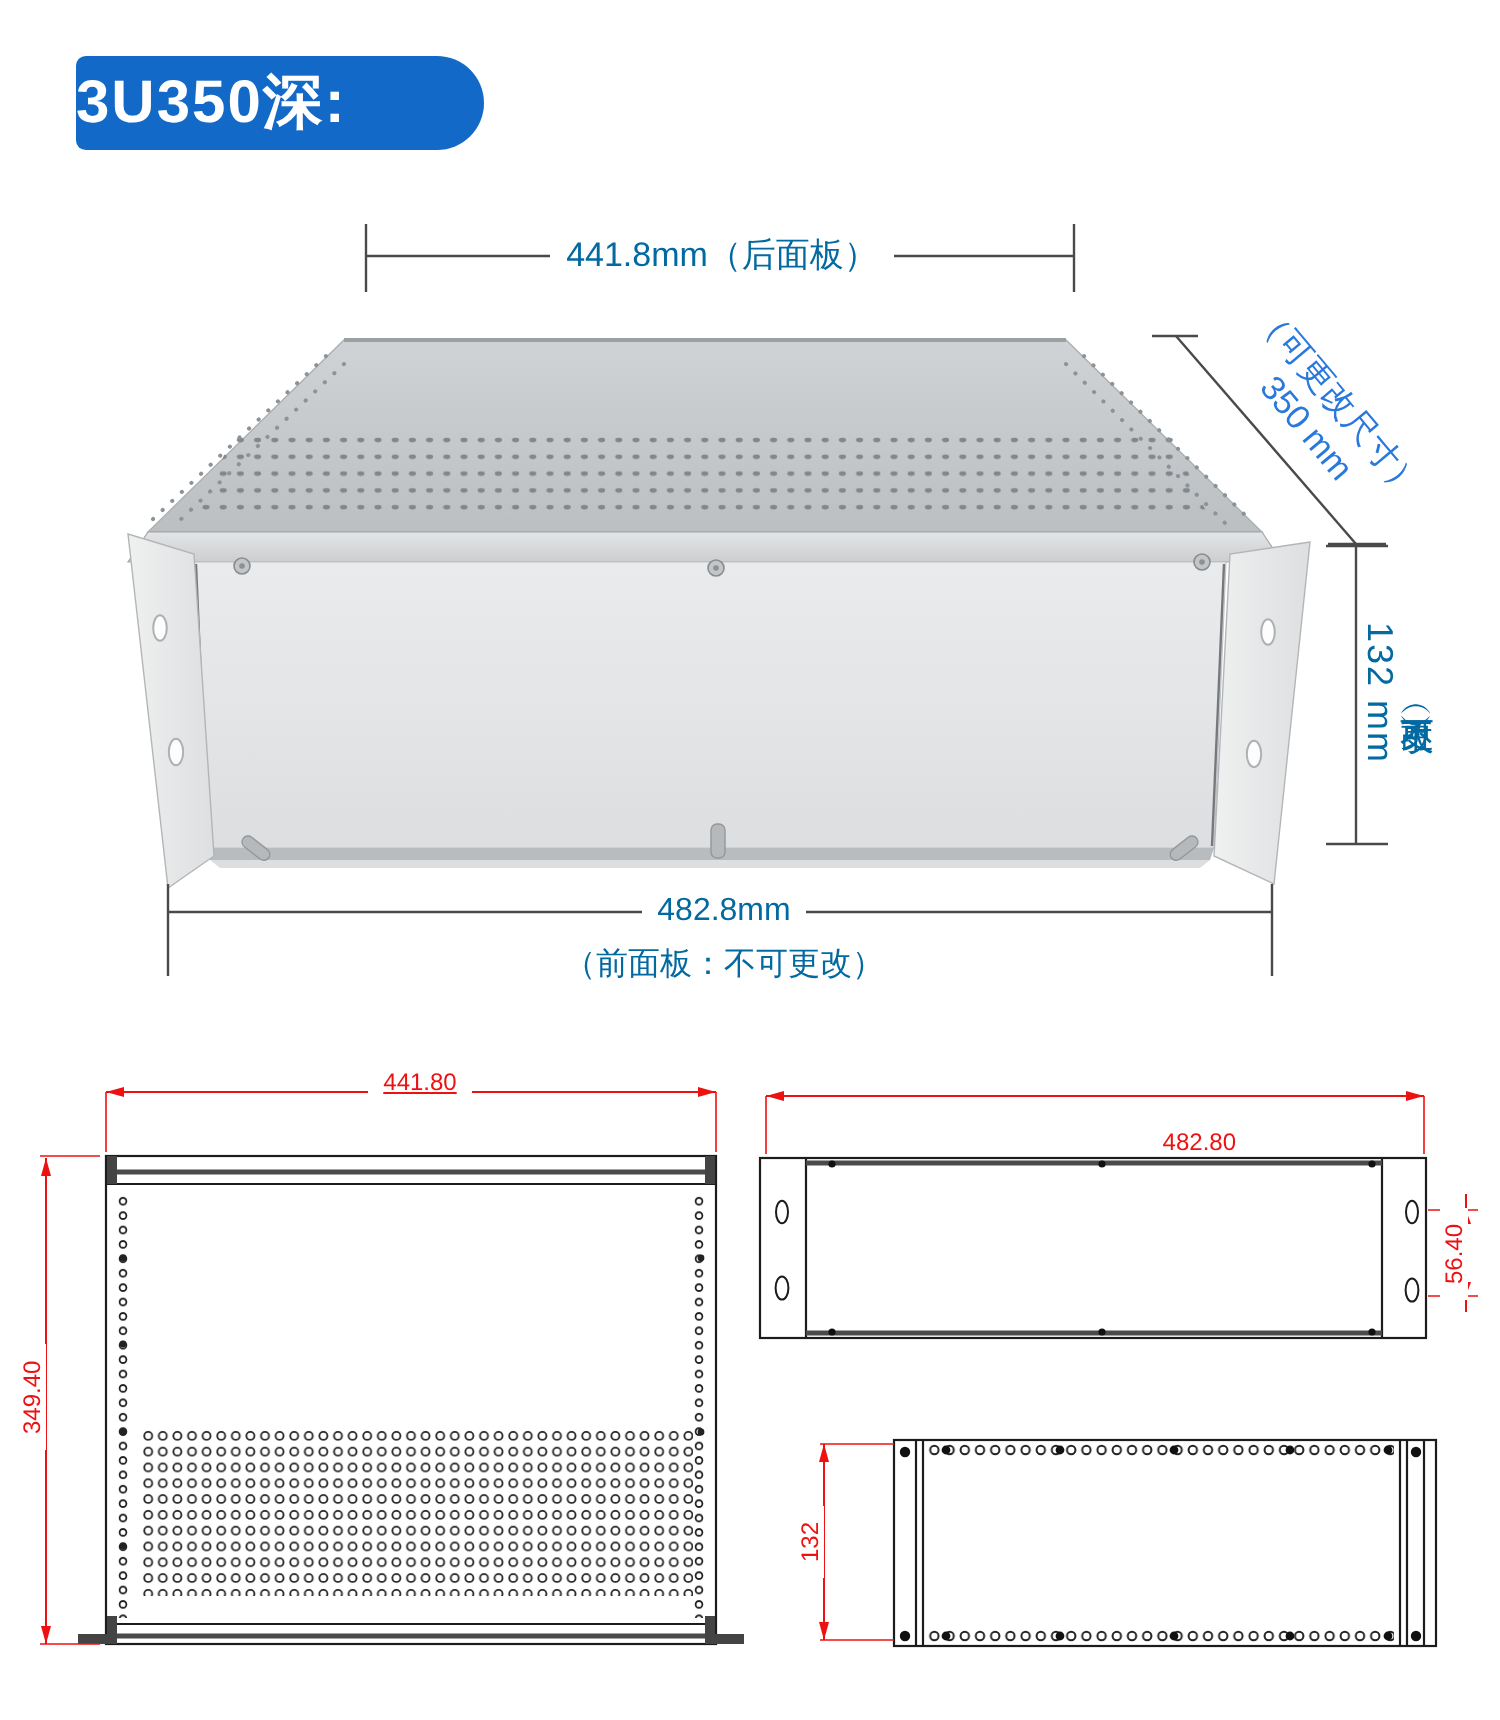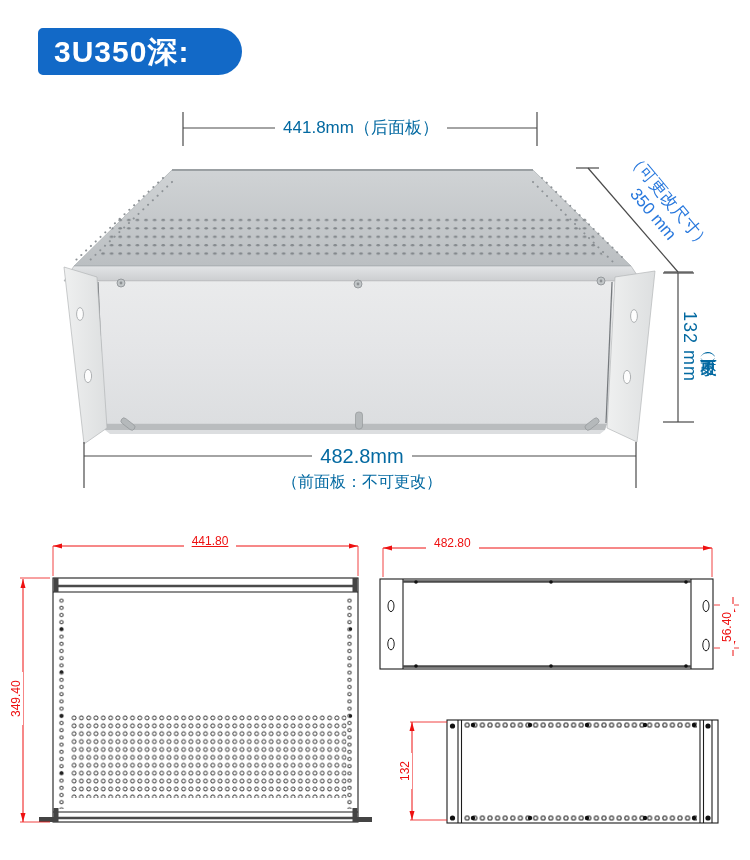--- a/index.html
+++ b/index.html
@@ -1,35 +1,35 @@
 <!DOCTYPE html>
 <html><head>
 <meta charset="utf-8">
 <style>
   html,body{margin:0;padding:0;background:#fff;}
   .page{position:relative;width:750px;height:860px;background:#ffffff;overflow:hidden;
         font-family:"Liberation Sans","DejaVu Sans",sans-serif;}
   .fig{position:absolute;left:0;top:0;width:750px;height:860px;}
   .badge{position:absolute;left:38px;top:28px;width:204px;height:47px;box-sizing:border-box;
          background:#1269c7;border-radius:5px 24px 24px 5px;color:#fff;
-         font-size:30px;font-weight:bold;line-height:47px;padding-left:16px;letter-spacing:1px;}
+         font-size:30px;font-weight:bold;line-height:47px;padding-left:0;letter-spacing:1px;}
   .lbl{position:absolute;color:#0369a1;white-space:nowrap;}
   .lbl-top{left:190px;top:117px;width:342px;text-align:center;font-size:17px;line-height:22px;}
   .lbl-top span,.lbl-bottom span,.redlbl span{background:#ffffff;padding:0 8px;}
   .lbl-diag{left:622px;top:128px;width:172px;text-align:center;color:#2878dd;
             font-size:17px;line-height:21px;transform:rotate(50deg);transform-origin:0 0;}
   .lbl-vert{writing-mode:vertical-rl;text-orientation:mixed;text-align:center;height:150px;top:272px;}
   .lbl-h{left:681px;width:19px;font-size:18px;letter-spacing:1px;}
   .lbl-h-note{left:701px;width:19px;font-size:17px;}
-  .lbl-bottom{left:212px;top:444px;width:300px;text-align:center;font-size:20px;line-height:24px;}
+  .lbl-bottom{left:212px;top:444px;width:300px;text-align:center;font-size:16px;line-height:24px;}
   .lbl-bottom-note{left:192px;top:472px;width:340px;text-align:center;font-size:16px;}
   .redlbl{position:absolute;color:#ee1111;font-size:12px;line-height:14px;white-space:nowrap;}
   .tv-w{left:110px;top:534px;width:200px;text-align:center;text-decoration:underline;}
   .tv-d{left:-9px;top:693px;width:50px;text-align:center;transform:rotate(-90deg);}
-  .fv-w{left:426px;top:536px;width:200px;text-align:left;}
+  .fv-w{left:426px;top:564px;width:200px;text-align:right;}
   .fv-p{left:702px;top:620px;width:50px;text-align:center;transform:rotate(-90deg);}
   .sv-h{left:380px;top:764px;width:50px;text-align:center;transform:rotate(-90deg);}
   .dimln{stroke:#4a4a4a;stroke-width:1.2;fill:none;}
   .cadln{stroke:#1c1c1c;stroke-width:1.1;fill:none;}
   .cadthick{stroke:#4a4a4a;stroke-width:2.4;fill:none;}
   .redln{stroke:#ee1111;stroke-width:1;fill:none;}
   .redext{stroke:#ee1111;stroke-width:0.8;fill:none;}
   .redarrow{fill:#ee1111;stroke:none;}
 </style>
 </head>

